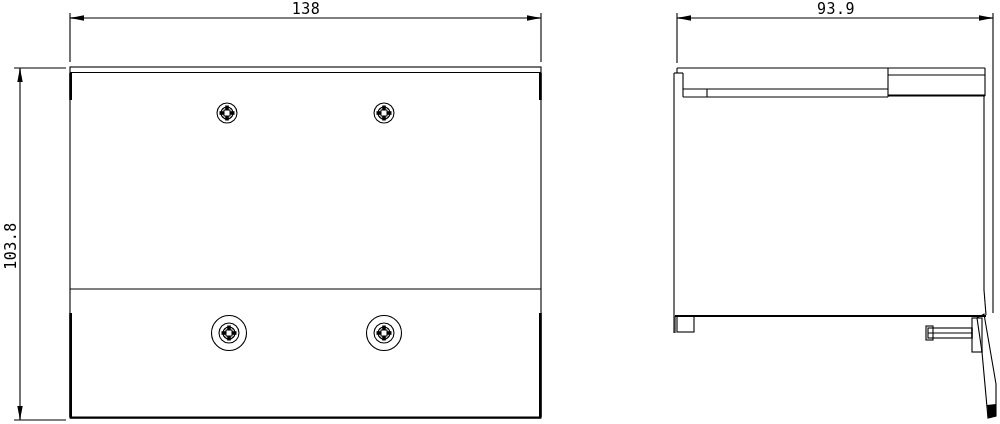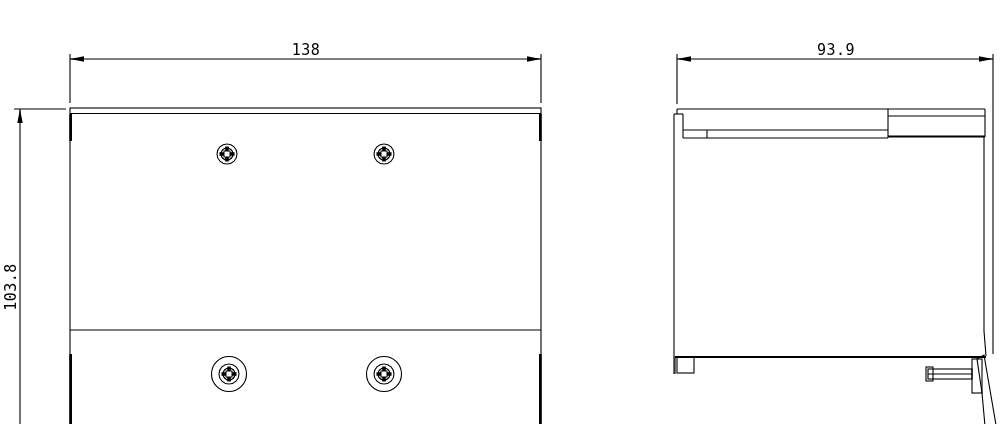--- a/index.html
+++ b/index.html
@@ -9,21 +9,20 @@
     width: 1000px;
     height: 424px;
     overflow: hidden;
     font-family: "DejaVu Sans Mono", monospace;
   }
   .canvas-wrap {
     position: relative;
     width: 1000px;
     height: 362px;
     background: #ffffff;
-    margin-top: 41px;
   }
   svg { display: block; }
   .ln  { stroke: #000; stroke-width: 1.1; fill: none; }
   .lnthick { stroke: #000; stroke-width: 2.6; fill: none; }
   .lnmed { stroke: #000; stroke-width: 1.8; fill: none; }
   .fillblk { fill: #000; stroke: none; }
   .dimtext {
     font-family: "DejaVu Sans Mono", monospace;
     font-size: 15px;
     fill: #000;

